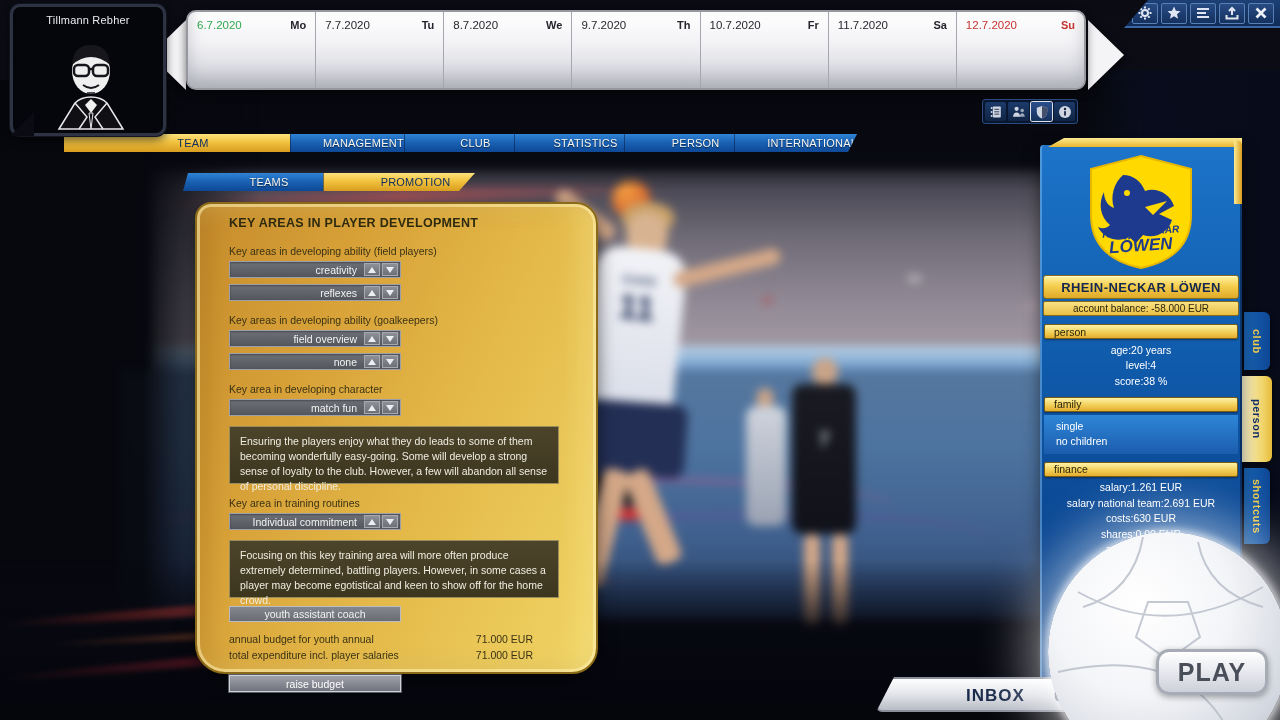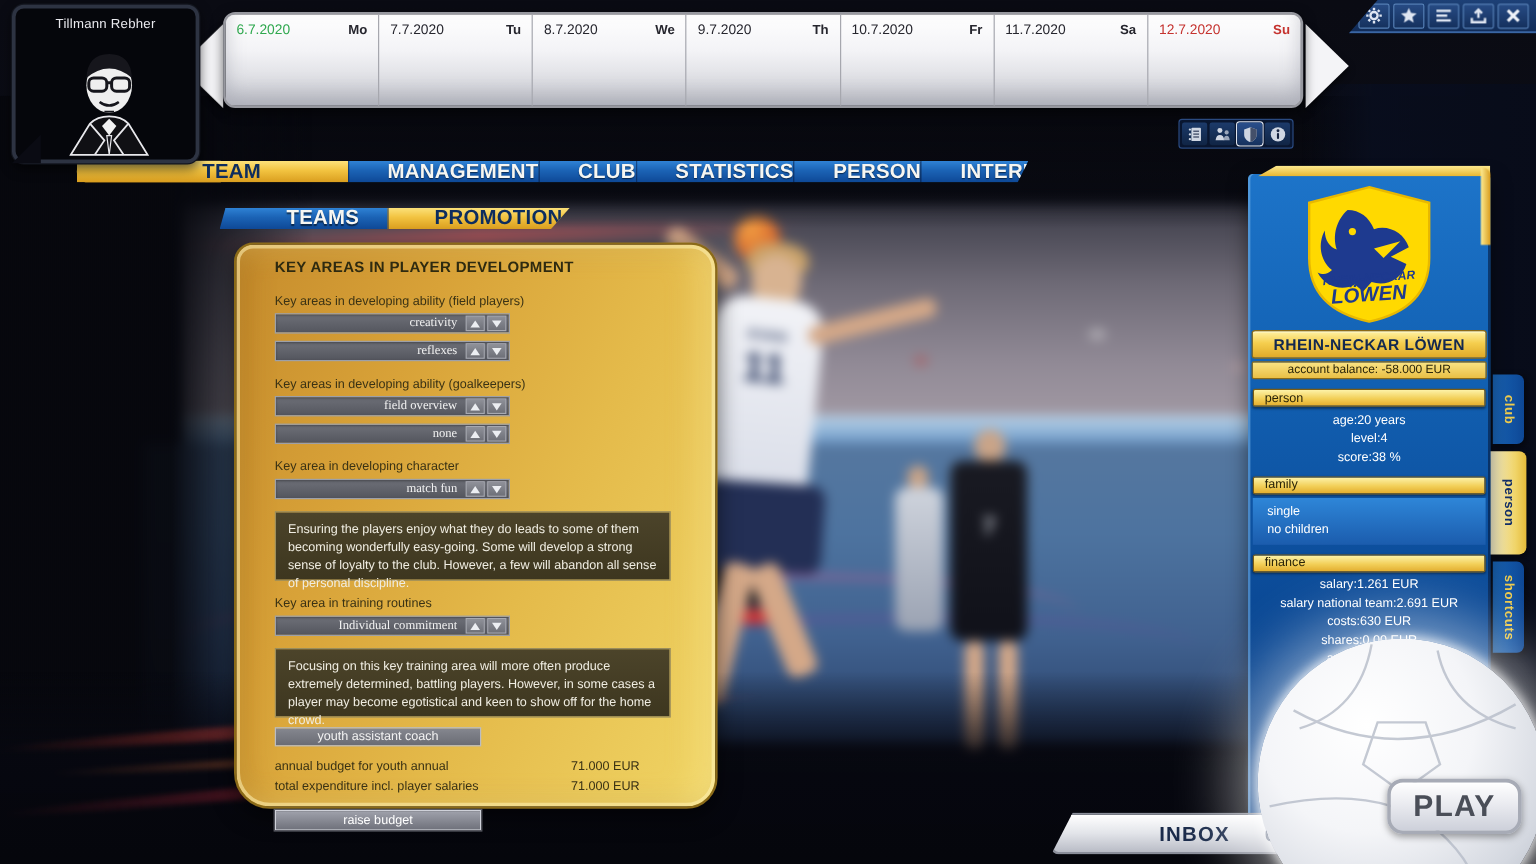--- a/index.html
+++ b/index.html
@@ -114,39 +114,39 @@
     background:linear-gradient(180deg,#1c3a6a,#102545);}
   .mt-btn.selected{box-shadow:0 0 0 1px #dfe4ee;background:linear-gradient(180deg,#2a4f8c,#16325e);}
 
   
   .tabrow{position:absolute;display:flex;z-index:6;
     box-shadow:inset 0 1px 0 rgba(255,255,255,.28),0 1px 0 rgba(0,0,0,.6);}
   .row1{left:64px;top:134px;width:793px;height:18px;clip-path:polygon(0 0,100% 0,calc(100% - 9px) 100%,0 100%);border-radius:9px 0 0 9px;}
   .row2{left:170px;top:154px;width:712px;height:18px;clip-path:polygon(9px 0,100% 0,calc(100% - 9px) 100%,0 100%);}
   .row3{left:183px;top:173px;width:292px;height:18px;clip-path:polygon(5px 0,100% 0,calc(100% - 16px) 100%,0 100%);}
   .t{flex:1;display:flex;align-items:center;justify-content:center;cursor:pointer;
-     font-size:17px;font-weight:bold;letter-spacing:.2px;color:#f6f6f2;text-shadow:0 1px 1px rgba(0,0,0,.55);
+     font-size:11px;font-weight:normal;letter-spacing:.2px;color:#f6f6f2;text-shadow:0 1px 1px rgba(0,0,0,.55);
      background:linear-gradient(180deg,#2f83d6 0%,#1b63b5 45%,#0e4896 100%);padding-left:32px;}
   .t + .t{border-left:1px solid rgba(8,30,70,.55);}
   .t.gold{background:linear-gradient(180deg,#fce27c 0%,#f2c340 45%,#d99d1e 100%);color:#0d2d5e;text-shadow:none;}
   .row1 .t:first-child{flex:0 0 226px;}
   .row3 .t:first-child{flex:0 0 140px;}
 
   
   .dev-panel{position:absolute;left:195px;top:202px;width:403px;height:472px;z-index:5;
     background:linear-gradient(115deg,#c68c2c 0%,#d8a238 30%,#e4ba4a 60%,#f0d565 100%);
     border:2px solid #8a6a18;border-radius:16px 22px 26px 30px;
     box-shadow:inset 0 0 0 3px rgba(255,243,180,.55),inset -14px 0 26px rgba(255,240,160,.35),inset 10px 0 24px rgba(120,70,0,.22),0 6px 18px rgba(0,0,0,.55);
     padding:12px 0 0 32px;}
   .dev-title{font-size:12.5px;font-weight:bold;color:#2e2a10;letter-spacing:.3px;margin:0 0 15px 0;}
   .grp-label{font-size:10.5px;color:#3a3214;margin:13px 0 4px 0;}
   .grp-label.first{margin-top:0;}
-  .dd{width:196px;height:17px;display:flex;align-items:center;margin-bottom:6px;cursor:pointer;
+  .dd{width:172px;height:17px;display:flex;align-items:center;margin-bottom:6px;cursor:pointer;
       background:linear-gradient(180deg,#6e7078,#54565e);border:1px solid #9da0a8;
-      box-shadow:inset 0 1px 2px rgba(0,0,0,.35);font-family:Liberation Serif, serif;}
+      box-shadow:inset 0 1px 2px rgba(0,0,0,.35);}
   .dd-value{flex:1;text-align:right;color:#f2f2f2;font-size:10.5px;padding-right:7px;white-space:nowrap;overflow:hidden;}
   .dd-btn{width:16px;height:13px;margin-right:2px;display:flex;align-items:center;justify-content:center;cursor:pointer;
       background:linear-gradient(180deg,#8e9098,#6e7078);border:1px solid #a7a9b1;padding:0;}
   .tri-up{width:0;height:0;border-left:4px solid transparent;border-right:4px solid transparent;border-bottom:6px solid #eceef2;}
   .tri-down{width:0;height:0;border-left:4px solid transparent;border-right:4px solid transparent;border-top:6px solid #eceef2;}
   .desc-box{width:330px;height:58px;margin:10px 0 3px 0;padding:7px 10px;
       background:linear-gradient(180deg,#4c442a,#3d361f);border:1px solid #9a8d5c;
       color:#f0ede2;font-size:10.5px;line-height:1.42;}
   .gray-btn{width:172px;height:16px;margin-top:8px;display:flex;align-items:center;justify-content:center;cursor:pointer;
       background:linear-gradient(180deg,#85878f,#6a6c74);border:1px solid #babcc4;color:#f2f2f2;font-size:10.5px;}

